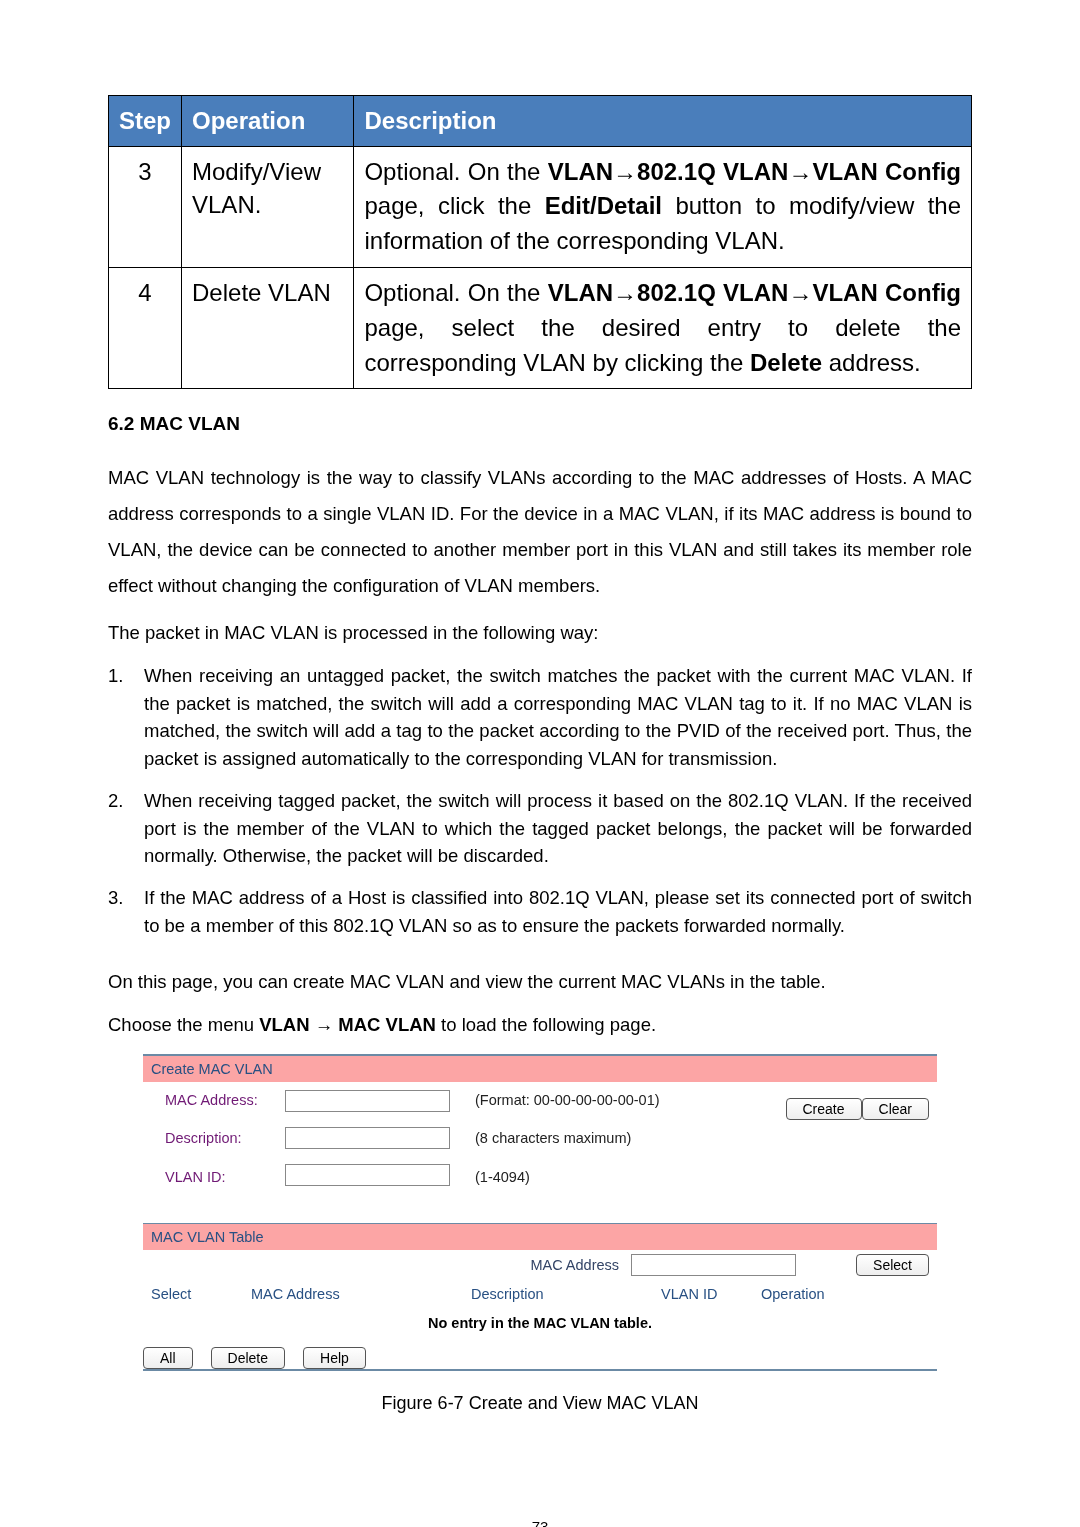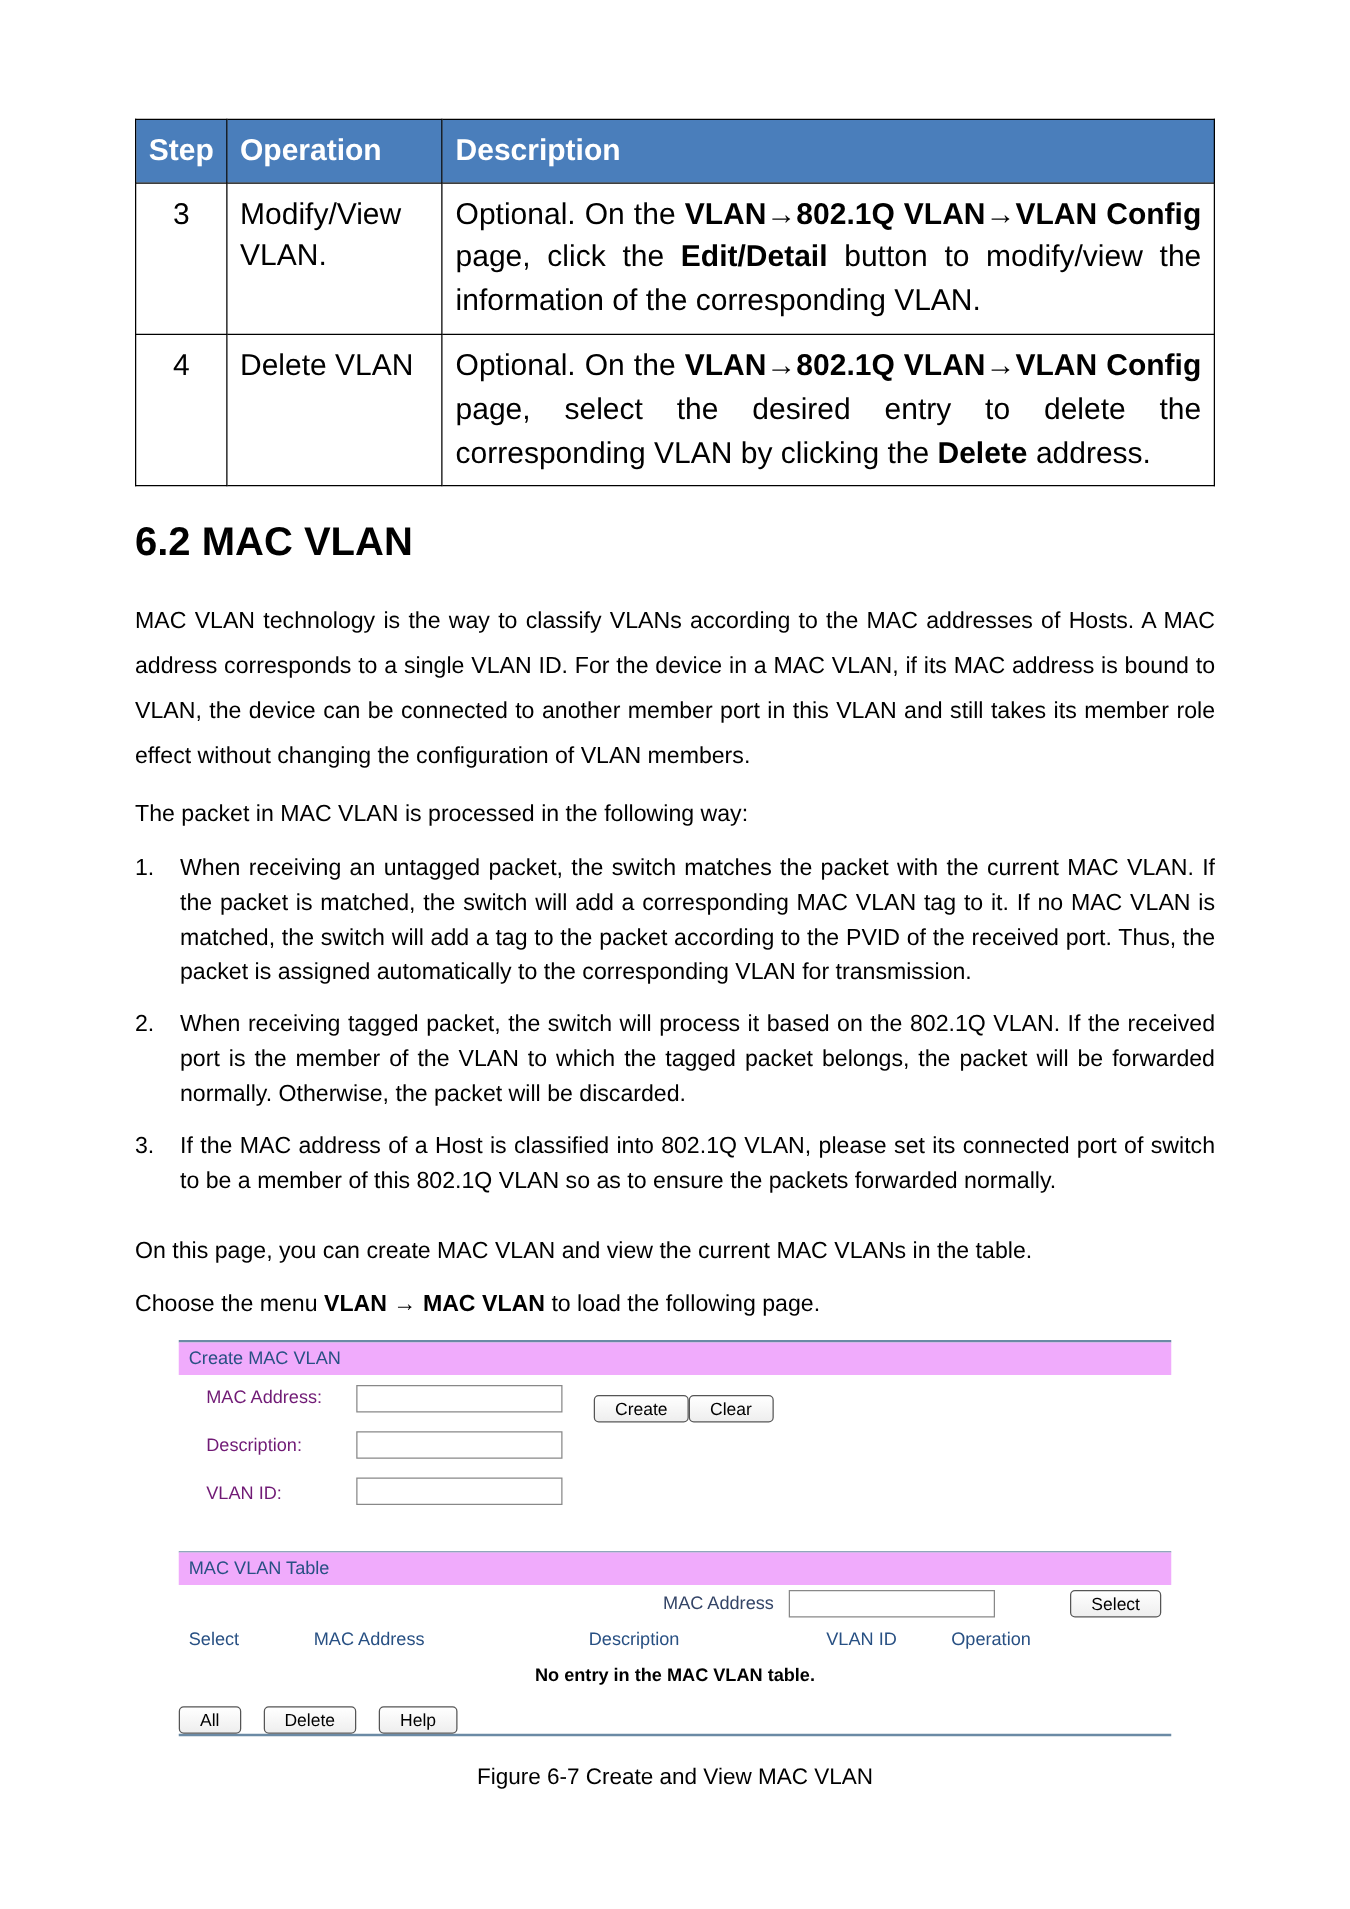--- a/index.html
+++ b/index.html
@@ -30,21 +30,21 @@
       background: #4a7ebb;
       color: #fff;
       font-weight: bold;
     }
     .step-table td.center { text-align: center; }
     .step-table td .just { text-align: justify; line-height: 1.45; }
     .b { font-weight: bold; }
 
     
     h2 {
-      font-size: 32px;
+      font-size: 19px;
       font-weight: bold;
       margin: 10px 0 22px 0;
     }
 
     
     p.justify {
       text-align: justify;
       line-height: 1.95;
       margin-bottom: 14px;
     }
@@ -83,21 +83,21 @@
       border: 0;
       border-top: 2.5px solid #6b8aa5;
       margin: 0;
     }
     .panel-wrap hr.thin {
       border: 0;
       border-top: 1.8px solid #6b8aa5;
       margin: 0;
     }
     .section-hdr {
-      background: #f0abfc;
+      background: #fca5a5;
       color: #285083;
       padding: 3px 8px;
       font-size: 14.5px;
     }
     .form-area {
       display: flex;
       align-items: flex-start;
       padding: 8px 8px 18px 22px;
     }
     .form-left { flex: 0 0 120px; }
@@ -235,20 +235,25 @@
     <div class="form-left">
       <div class="lbl">MAC Address:</div>
       <div class="lbl">Description:</div>
       <div class="lbl">VLAN ID:</div>
     </div>
     <div class="form-inputs">
       <input type="text" style="">
       <input type="text" style="">
       <input type="text" style="">
     </div>
+    <div class="form-hints">
+      <div class="hint">(Format: 00-00-00-00-00-01)</div>
+      <div class="hint">(8 characters maximum)</div>
+      <div class="hint">(1-4094)</div>
+    </div>
     <div class="form-btns">
       <button class="ui-btn">Create</button>
       <button class="ui-btn">Clear</button>
     </div>
   </div>
 
   <hr class="thin">
   <div class="section-hdr">MAC VLAN Table</div>
 
   <div class="tbl-row filter-row">

